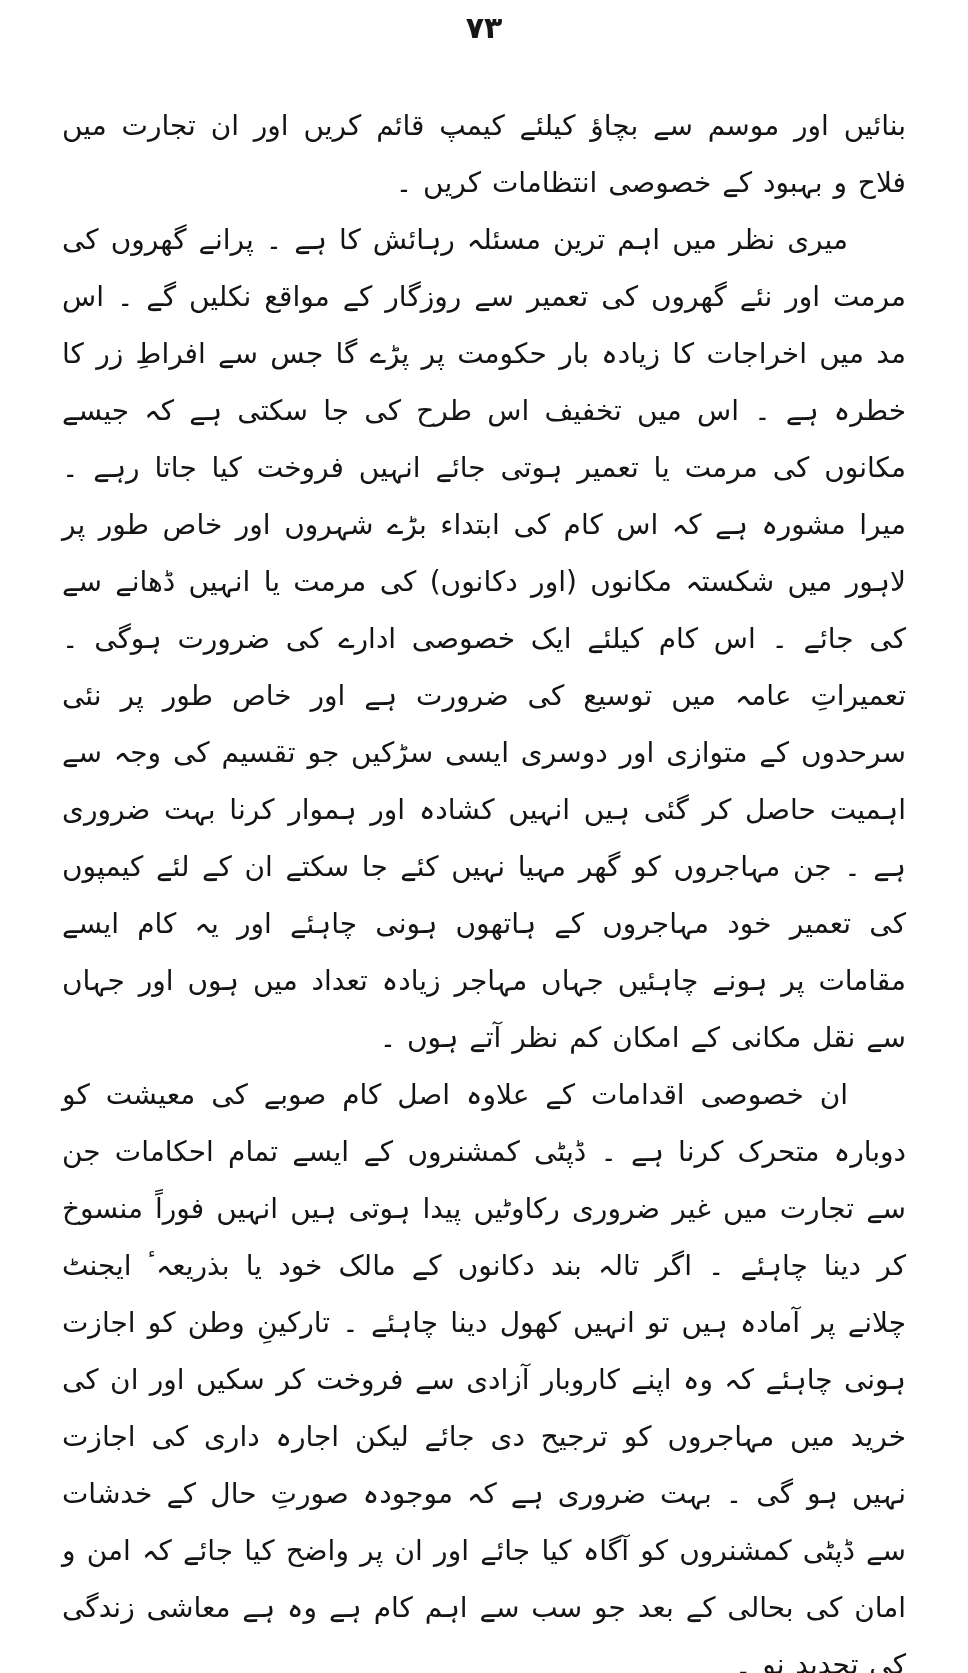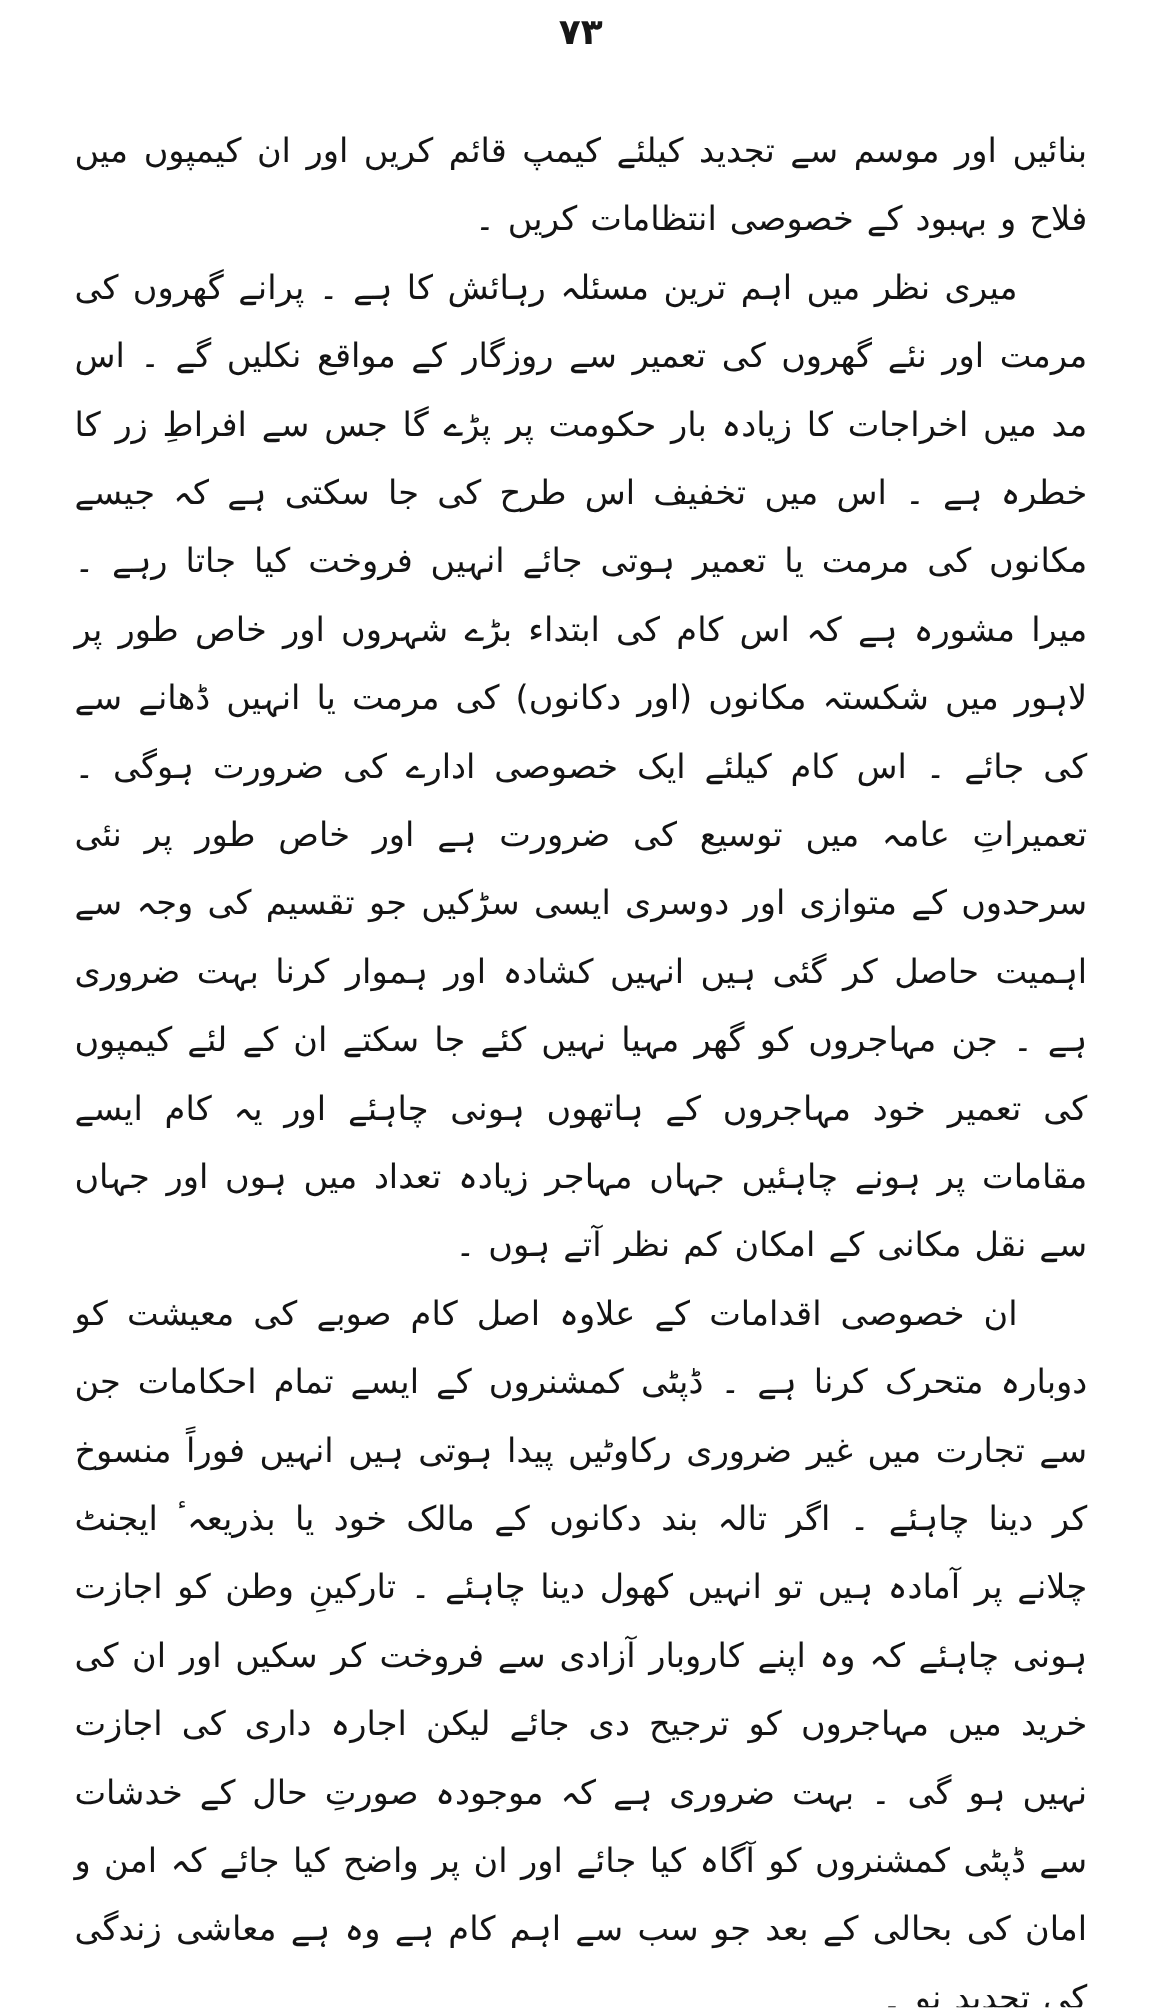--- a/index.html
+++ b/index.html
@@ -42,18 +42,18 @@
     text-indent: 0;
   }
 </style>
 </head>
 <body>
 
 <div class="page">
   <div class="page-number">۷۳</div>
 
   <div class="text-body">
-    <p class="para no-indent" dir="rtl" lang="ur">بنائیں اور موسم سے تجدید کیلئے کیمپ قائم کریں اور ان کیمپوں میں فلاح و بہبود کے خصوصی انتظامات کریں ۔</p>
+    <p class="para no-indent" dir="rtl" lang="ur">بنائیں اور موسم سے بچاؤ کیلئے کیمپ قائم کریں اور ان تجارت میں فلاح و بہبود کے خصوصی انتظامات کریں ۔</p>
     <p class="para indent" dir="rtl" lang="ur">میری نظر میں اہم ترین مسئلہ رہائش کا ہے ۔ پرانے گھروں کی مرمت اور نئے گھروں کی تعمیر سے روزگار کے مواقع نکلیں گے ۔ اس مد میں اخراجات کا زیادہ بار حکومت پر پڑے گا جس سے افراطِ زر کا خطرہ ہے ۔ اس میں تخفیف اس طرح کی جا سکتی ہے کہ جیسے مکانوں کی مرمت یا تعمیر ہوتی جائے انہیں فروخت کیا جاتا رہے ۔ میرا مشورہ ہے کہ اس کام کی ابتداء بڑے شہروں اور خاص طور پر لاہور میں شکستہ مکانوں (اور دکانوں) کی مرمت یا انہیں ڈھانے سے کی جائے ۔ اس کام کیلئے ایک خصوصی ادارے کی ضرورت ہوگی ۔ تعمیراتِ عامہ میں توسیع کی ضرورت ہے اور خاص طور پر نئی سرحدوں کے متوازی اور دوسری ایسی سڑکیں جو تقسیم کی وجہ سے اہمیت حاصل کر گئی ہیں انہیں کشادہ اور ہموار کرنا بہت ضروری ہے ۔ جن مہاجروں کو گھر مہیا نہیں کئے جا سکتے ان کے لئے کیمپوں کی تعمیر خود مہاجروں کے ہاتھوں ہونی چاہئے اور یہ کام ایسے مقامات پر ہونے چاہئیں جہاں مہاجر زیادہ تعداد میں ہوں اور جہاں سے نقل مکانی کے امکان کم نظر آتے ہوں ۔</p>
     <p class="para indent" dir="rtl" lang="ur">ان خصوصی اقدامات کے علاوہ اصل کام صوبے کی معیشت کو دوبارہ متحرک کرنا ہے ۔ ڈپٹی کمشنروں کے ایسے تمام احکامات جن سے تجارت میں غیر ضروری رکاوٹیں پیدا ہوتی ہیں انہیں فوراً منسوخ کر دینا چاہئے ۔ اگر تالہ بند دکانوں کے مالک خود یا بذریعہٴ ایجنٹ چلانے پر آمادہ ہیں تو انہیں کھول دینا چاہئے ۔ تارکینِ وطن کو اجازت ہونی چاہئے کہ وہ اپنے کاروبار آزادی سے فروخت کر سکیں اور ان کی خرید میں مہاجروں کو ترجیح دی جائے لیکن اجارہ داری کی اجازت نہیں ہو گی ۔ بہت ضروری ہے کہ موجودہ صورتِ حال کے خدشات سے ڈپٹی کمشنروں کو آگاہ کیا جائے اور ان پر واضح کیا جائے کہ امن و امان کی بحالی کے بعد جو سب سے اہم کام ہے وہ ہے معاشی زندگی کی تجدیدِ نو ۔</p>
 
   </div>
 </div>
 
 </body></html>

